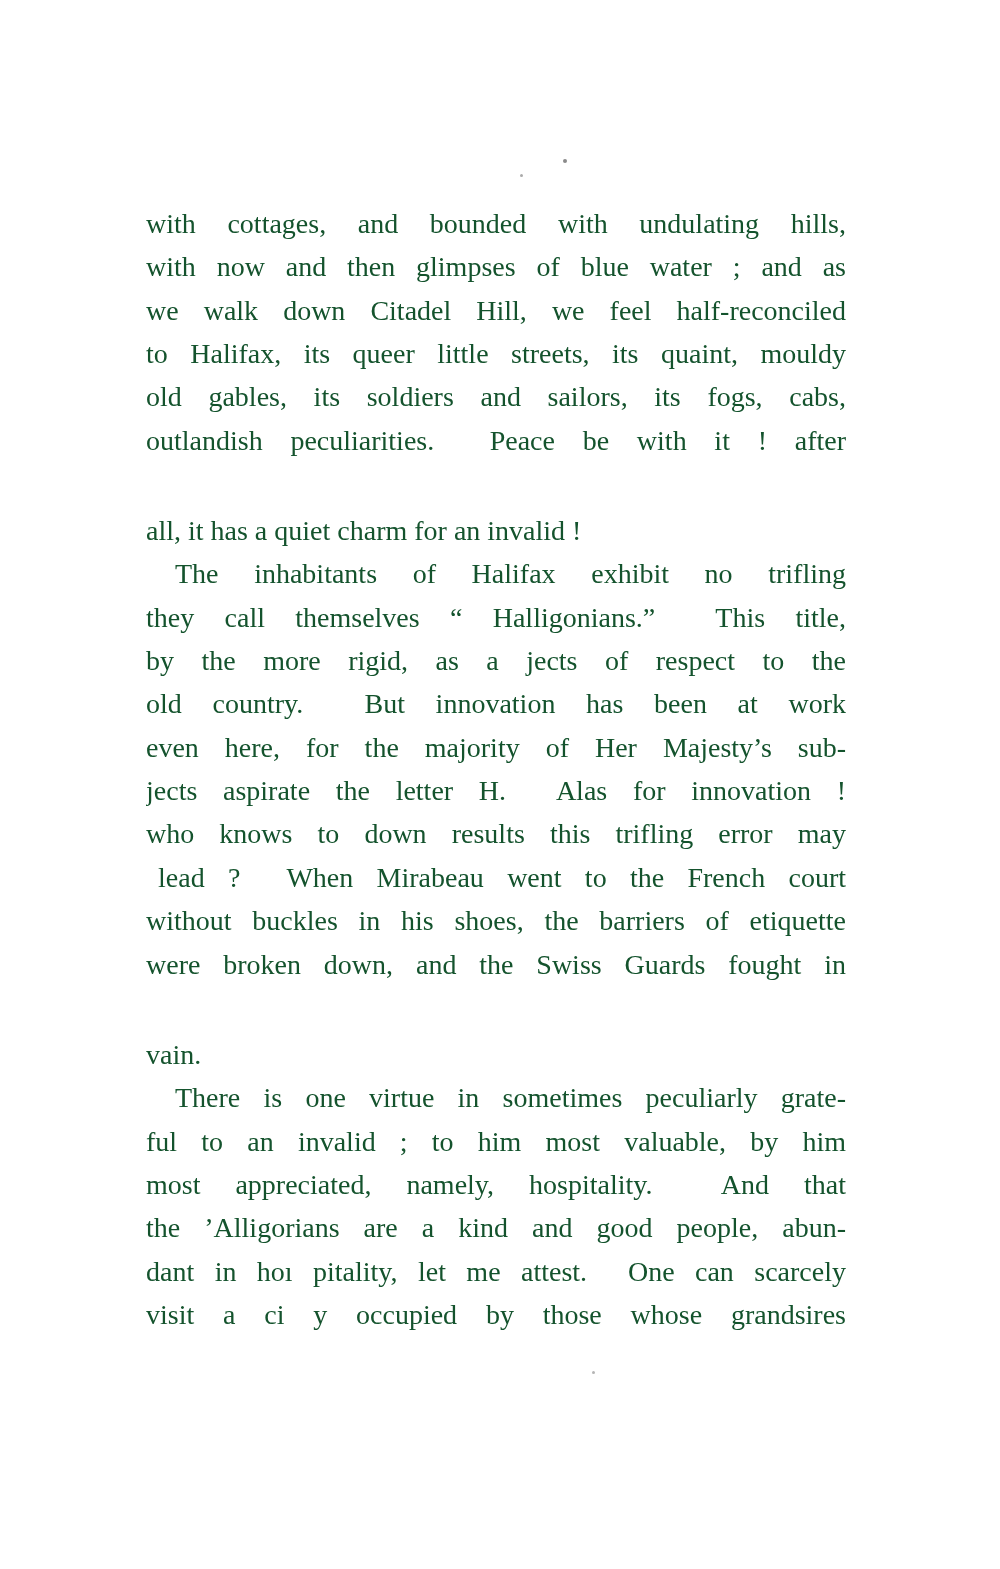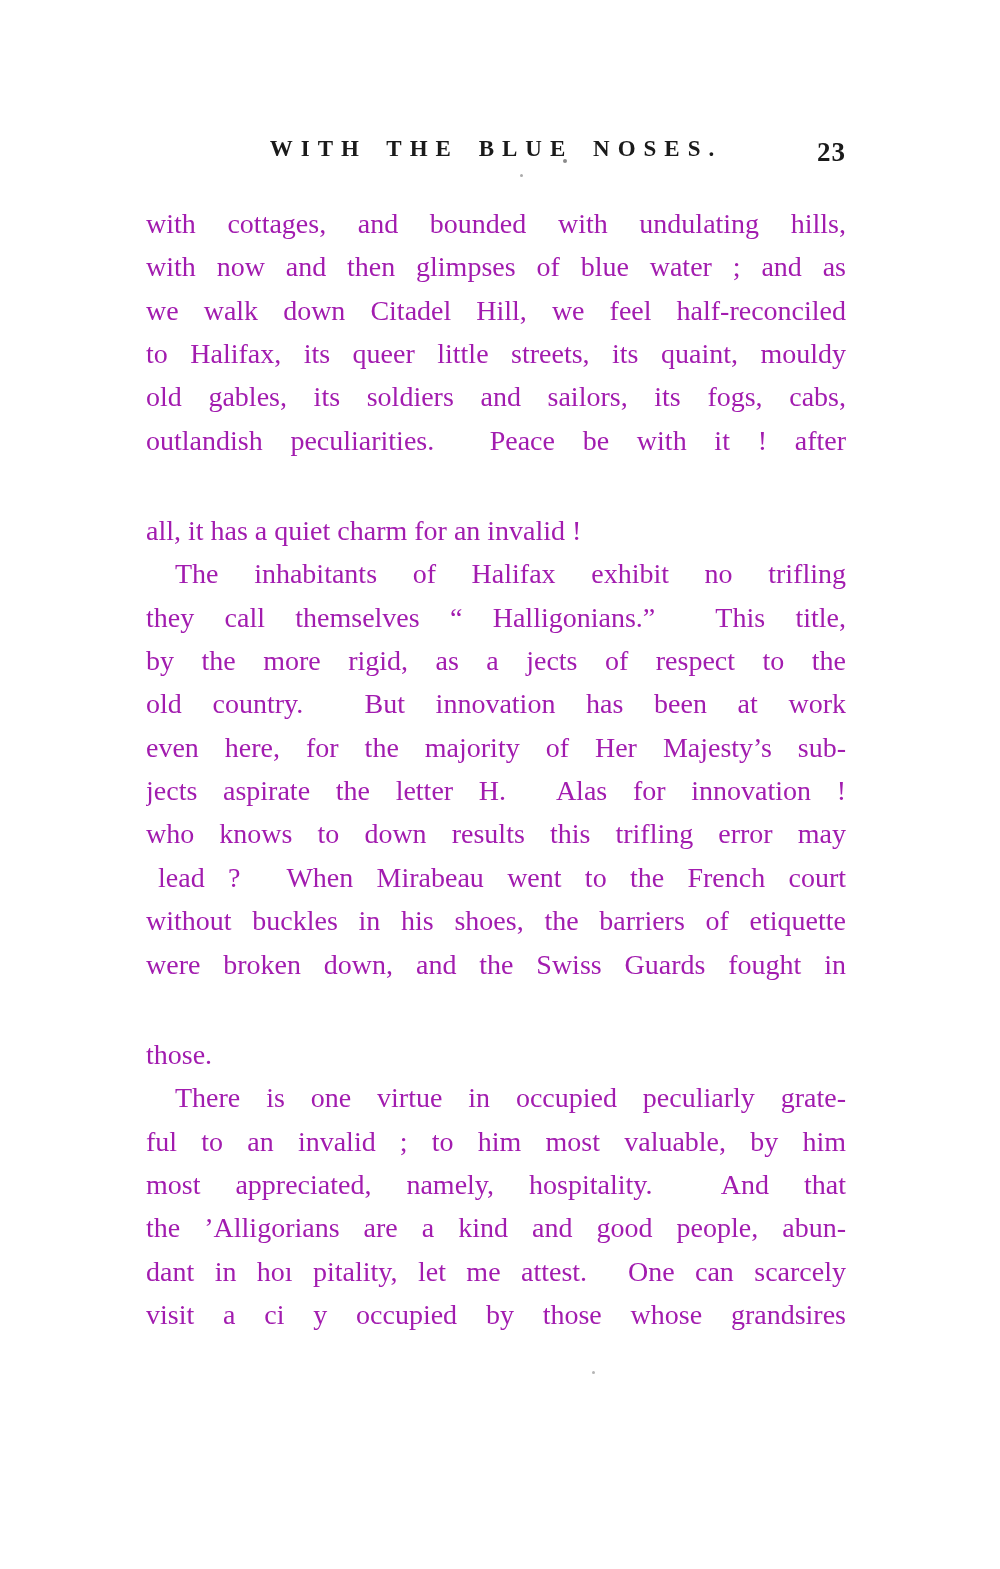--- a/index.html
+++ b/index.html
@@ -38,21 +38,21 @@
     font-weight: 600;
     color: #1a1a1a;
     letter-spacing: 1px;
   }
   .text-block {
     position: absolute;
     top: 202px;
     left: 146px;
     width: 700px;
     font-size: 28px;
-    color: #a21caf;
+    color: #14532d;
   }
   .paragraph { margin: 0; padding: 0; }
   .line {
     line-height: 43.35px;
     height: 43.35px;
     text-align: justify;
     text-align-last: justify;
     -moz-text-align-last: justify;
     white-space: normal;
     overflow: hidden;
@@ -69,24 +69,20 @@
   .speck { position: absolute; border-radius: 50%; background: #8a8a8a; }
   .speck.s1 { left: 563px; top: 159px; width: 4px; height: 4px; }
   .speck.s2 { left: 520px; top: 174px; width: 3px; height: 3px; background: #ababab; }
   .speck.s3 { left: 592px; top: 1371px; width: 3px; height: 3px; background: #b5b5b5; }
 </style>
 </head>
 <body>
 
 <div class="page">
 
-  <div class="running-head">
-    <div class="head-title">WITH THE BLUE NOSES.</div>
-    <div class="page-number">23</div>
-  </div>
 
   <div class="text-block">
       <div class="paragraph">
         <div class="line">with cottages, and bounded with undulating hills,</div>
         <div class="line">with now and then glimpses of blue water&nbsp;; and as</div>
         <div class="line">we walk down Citadel Hill, we feel half-reconciled</div>
         <div class="line">to Halifax, its queer little streets, its quaint, mouldy</div>
         <div class="line">old gables, its soldiers and sailors, its fogs, cabs,</div>
         <div class="line">outlandish peculiarities.&nbsp; Peace be with it&nbsp;! after</div>
         <div class="line flush">all, it has a quiet charm for an invalid&nbsp;!</div>
@@ -95,24 +91,24 @@
         <div class="line indent">The inhabitants of Halifax exhibit no trifling</div>
         <div class="line">they call themselves “&nbsp;Halligonians.”&nbsp; This title,</div>
         <div class="line">by the more rigid, as a jects of respect to the</div>
         <div class="line">old country.&nbsp; But innovation has been at work</div>
         <div class="line">even here, for the majority of Her Majesty’s sub-</div>
         <div class="line">jects aspirate the letter H.&nbsp; Alas for innovation&nbsp;!</div>
         <div class="line">who knows to down results this trifling error may</div>
         <div class="line">lead&nbsp;?&nbsp; When Mirabeau went to the French court</div>
         <div class="line">without buckles in his shoes, the barriers of etiquette</div>
         <div class="line">were broken down, and the Swiss Guards fought in</div>
-        <div class="line flush">those.</div>
+        <div class="line flush">vain.</div>
       </div>
       <div class="paragraph">
-        <div class="line indent">There is one virtue in occupied peculiarly grate-</div>
+        <div class="line indent">There is one virtue in sometimes peculiarly grate-</div>
         <div class="line">ful to an invalid&nbsp;; to him most valuable, by him</div>
         <div class="line">most appreciated, namely, hospitality.&nbsp; And that</div>
         <div class="line">the ’Alligorians are a kind and good people, abun-</div>
         <div class="line">dant in hoı pitality, let me attest.&nbsp; One can scarcely</div>
         <div class="line">visit a ci y occupied by those whose grandsires</div>
       </div>
     </div>
 
   <div class="speck s1"></div>
   <div class="speck s2"></div>

